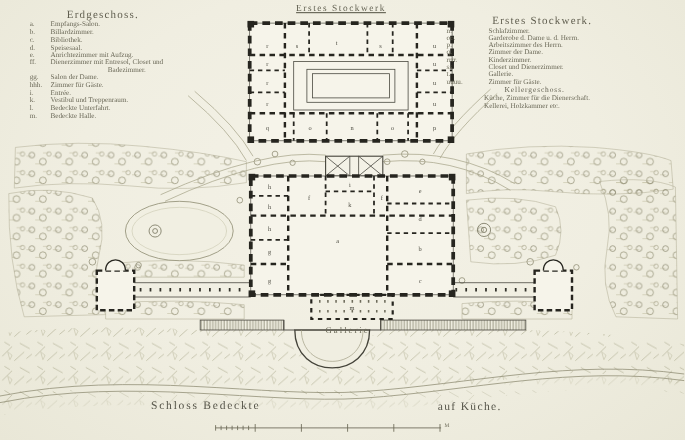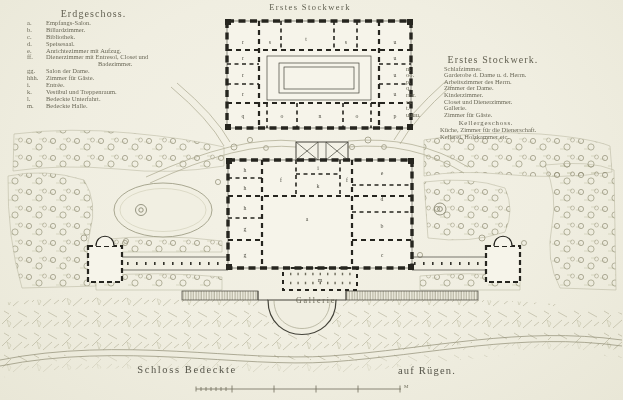--- a/index.html
+++ b/index.html
@@ -1,31 +1,31 @@
 <!DOCTYPE html>
 <html><head>
 <meta charset="utf-8">
 <style>
   html,body{margin:0;padding:0;}
   .page{position:relative;width:623px;height:400px;overflow:hidden;
     background:radial-gradient(ellipse at 50% 42%, #f4f2e7 0%, #f0eee1 55%, #e9e7d7 100%);
     font-family:"Liberation Serif","DejaVu Serif",serif;}
   svg.draw{position:absolute;left:0;top:0;z-index:1;}
   .t{position:absolute;z-index:2;color:#5f5e4f;}
-  #title-top{left:230px;top:2px;width:160px;text-align:center;font-size:8.5px;letter-spacing:1.4px;}
+  #title-top{left:230px;top:2px;width:160px;text-align:center;font-size:8.5px;letter-spacing:1.4px;text-decoration:underline;}
   #lbl-erdgeschoss{left:253px;top:129px;width:120px;text-align:center;font-size:8px;letter-spacing:1.6px;color:#6a6857;}
   #lbl-terrasse{left:266px;top:296px;width:100px;text-align:center;font-size:8px;letter-spacing:1.8px;color:#6a6857;}
   #cap-left{left:107px;top:364px;width:160px;text-align:center;font-size:10.5px;letter-spacing:1.6px;color:#56554a;}
   #cap-right{left:367px;top:365px;width:120px;text-align:center;font-size:10.5px;letter-spacing:1.2px;color:#56554a;}
   .legend{position:absolute;z-index:2;color:#6b6958;font-size:6.5px;}
   .lg-head{font-size:10px;letter-spacing:1.1px;text-align:center;margin-bottom:2px;color:#615f50;}
   #legend-left{left:26px;top:11px;width:205px;line-height:6.9px;}
   #legend-left .lg-head{padding-right:70px;}
   #legend-right{left:404px;top:17px;width:200px;line-height:6.6px;}
-  #legend-right .lg-head{padding-right:22px;margin-top:40px;}
+  #legend-right .lg-head{padding-right:22px;}
   .lg-row{display:flex;}
   #legend-left .lg-key{flex:none;width:19px;padding-left:1px;}
   #legend-right .lg-key{flex:none;width:38px;padding-left:2px;}
   .lg-lbl{flex:1;}
   .lg-row.cont .lg-lbl{padding-left:52px;}
   .lg-sub{text-align:center;padding-right:36px;font-size:6.8px;letter-spacing:0.8px;margin-top:2px;color:#615f50;}
   .lg-subline{padding-left:36px;}
   
   .bed{fill:url(#shrub);stroke:#b3b198;stroke-width:0.5;}
   .lawn{fill:#f1efe2;stroke:#96947b;stroke-width:0.8;}
@@ -216,21 +216,21 @@
     <path d="M196,389 H401"></path>
     <path d="M196,386.5 V391.5 M201,387 V391 M206,387 V391 M211,387 V391 M216,387 V391 M221,387 V391 M226,387 V391"></path>
     <path d="M232,385.5 V392.5 M274,385.5 V392.5 M316,385.5 V392.5 M358,385.5 V392.5 M400,385.5 V392.5"></path>
     <text class="sbt" x="404" y="388">M</text>
   </g>
 </svg>
 
 <div class="t" id="title-top">Erstes Stockwerk</div>
 <div class="t" id="lbl-terrasse">Gallerie</div>
 <div class="t" id="cap-left">Schloss Bedeckte</div>
-<div class="t" id="cap-right">auf Rügen.</div>
+<div class="t" id="cap-right">auf Küche.</div>
 
 <div class="legend" id="legend-left">
   <div class="lg-head">Erdgeschoss.</div>
   <div class="lg-row">
         <span class="lg-key">a.</span>
         <span class="lg-lbl">Empfangs-Salon.</span>
       </div>
   <div class="lg-row">
         <span class="lg-key">b.</span>
         <span class="lg-lbl">Billardzimmer.</span>

